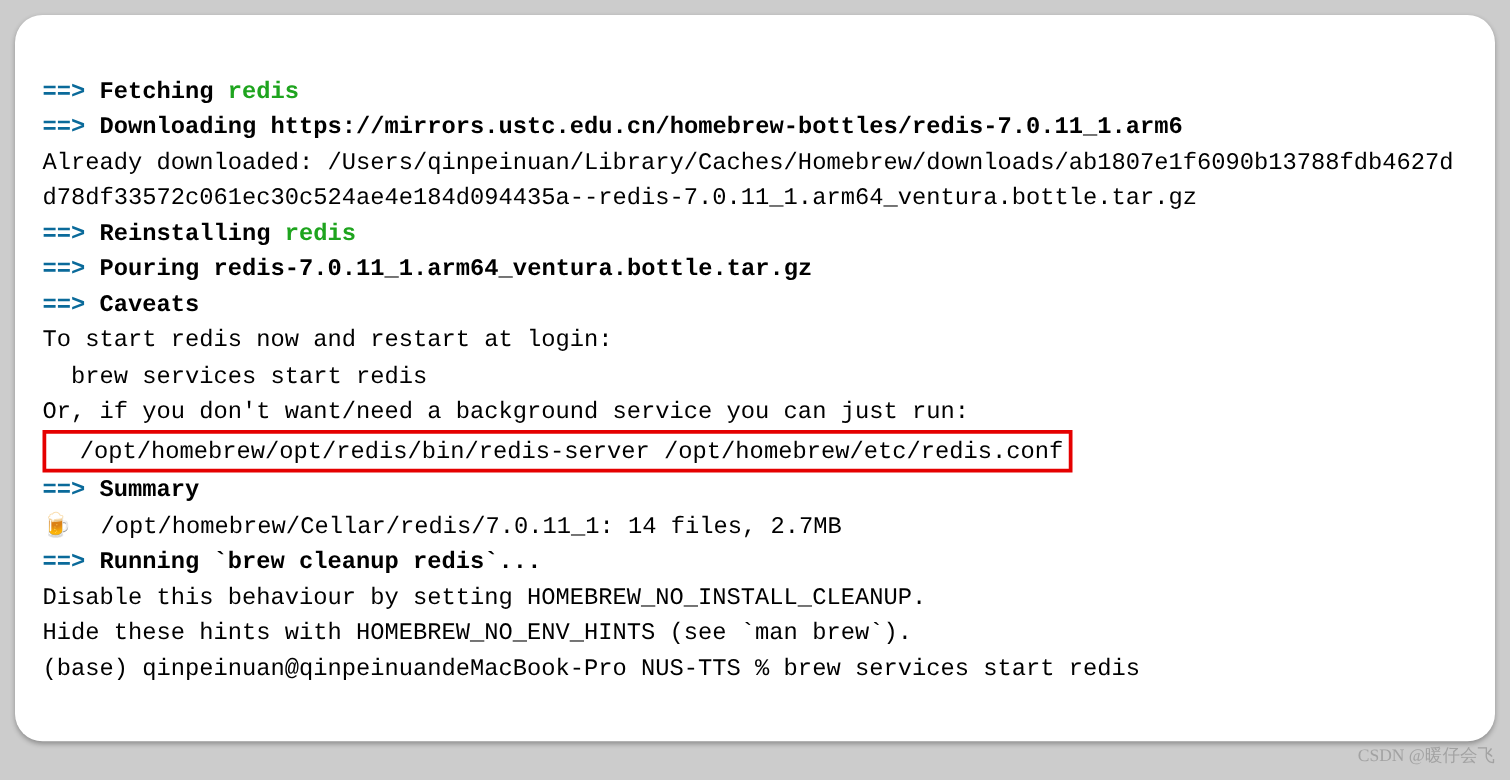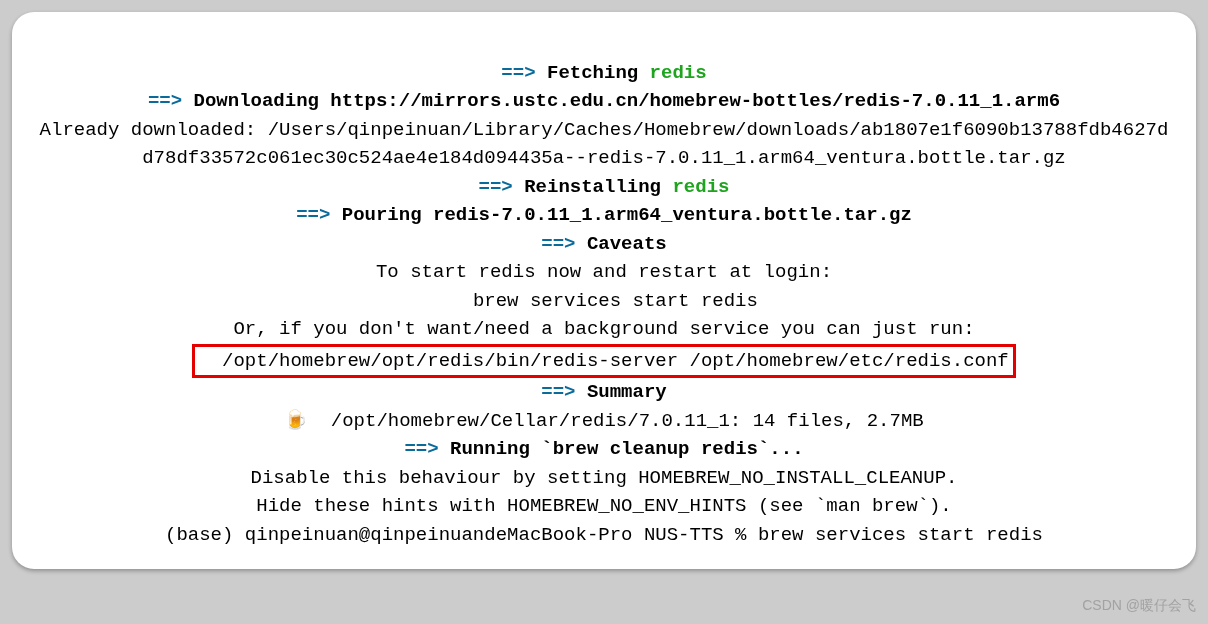--- a/index.html
+++ b/index.html
@@ -14,26 +14,25 @@
       background: #cccccc;
       padding: 12px;
       width: 1208px;
       height: 624px;
       overflow: hidden;
       position: relative;
     }
     .terminal-card {
       background: #ffffff;
       border-radius: 22px;
-      padding: 18px 22px 20px 22px;
+      padding: 18px 22px 44px 22px;
       box-shadow: 0 2px 4px rgba(0,0,0,0.3);
       white-space: pre-wrap;
       word-break: break-all;
       color: #000000;
-      text-align: center;
     }
     .arrow {
       color: #0a6a9a;
       font-weight: bold;
     }
     .bold {
       font-weight: bold;
     }
     .green {
       color: #1ea41e;
@@ -42,21 +41,21 @@
     .highlight-box {
       border: 3px solid #e50000;
       display: inline-block;
       padding: 0 4px;
     }
     .watermark {
       position: absolute;
       bottom: 8px;
       right: 12px;
       color: rgba(128,128,128,0.55);
-      font-family: Liberation Sans, sans-serif;
+      font-family: Liberation Serif, serif;
       font-size: 14px;
     }
   </style>
 </head>
 <body>
 
 <div class="terminal-card">
 <span class="arrow">==&gt;</span> <span class="bold">Fetching</span> <span class="green">redis</span>
 <span class="arrow">==&gt;</span> <span class="bold">Downloading</span> <span class="bold">https://mirrors.ustc.edu.cn/homebrew-bottles/redis-7.0.11_1.arm6</span>
 <span>Already downloaded: /Users/qinpeinuan/Library/Caches/Homebrew/downloads/ab1807e1f6090b13788fdb4627dd78df33572c061ec30c524ae4e184d094435a--redis-7.0.11_1.arm64_ventura.bottle.tar.gz</span>

